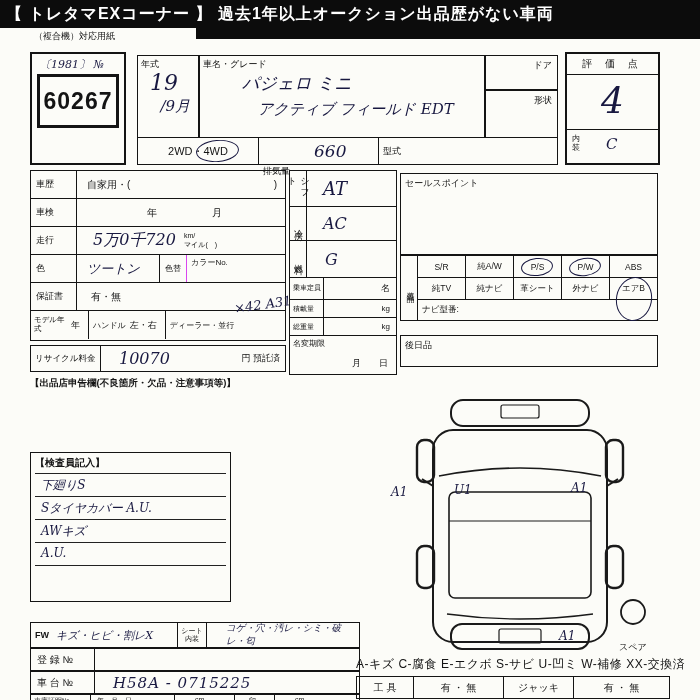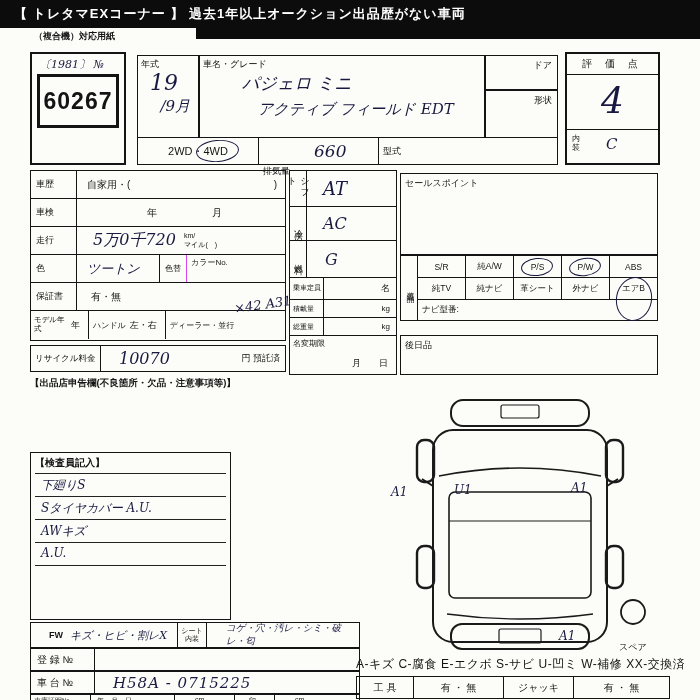--- a/index.html
+++ b/index.html
@@ -4,39 +4,39 @@
 <style>
   * { margin:0; padding:0; box-sizing:border-box; }
   html,body { width:700px; height:700px; }
   body { font-family:"Liberation Sans", sans-serif; background:#e9e9e4; }
   .page { position:relative; width:700px; height:700px; background:#fcfcf8; overflow:hidden; color:#141414; }
   .abs { position:absolute; }
   .box { position:absolute; border:1.5px solid #141414; background:transparent; }
   .lbl { font-size:9px; color:#141414; }
   .hw { font-family:"DejaVu Serif", serif; font-style:italic; color:#181840; }
   .circle { position:absolute; border:1.6px solid #181840; border-radius:50%; background:transparent; pointer-events:none; }
-  .banner { background:#0c0c0c; color:#ffffff; font-weight:bold; font-size:13px; line-height:28px; padding-left:14px; letter-spacing:1px; white-space:nowrap; overflow:hidden; }
+  .banner { background:#0c0c0c; color:#ffffff; font-weight:bold; font-size:16px; line-height:28px; padding-left:6px; letter-spacing:1px; white-space:nowrap; overflow:hidden; }
   .vlbl { writing-mode:vertical-rl; text-orientation:upright; font-size:9px; letter-spacing:2px; display:flex; align-items:center; justify-content:center; border-right:1px solid #141414; width:17px; height:100%; flex:0 0 17px; }
   .lrow { display:flex; align-items:center; height:28px; border-bottom:1px solid #141414; font-size:10px; position:relative; }
   .lrow:last-child { border-bottom:none; }
   .lcell { flex:0 0 46px; align-self:stretch; display:flex; align-items:center; padding-left:5px; border-right:1px solid #141414; }
   .mrow { display:flex; align-items:center; border-bottom:1px solid #141414; position:relative; }
   .ecell { flex:1 1 0; border-right:1px solid #141414; display:flex; align-items:center; justify-content:center; font-size:8.5px; position:relative; height:100%; }
   .ecell:last-child { border-right:none; }
   .rule { position:absolute; left:4px; right:4px; border-top:1px solid #222; }
   .svghw { font-family:"DejaVu Serif", serif; font-style:italic; fill:#181840; font-size:12px; }
 </style>
 </head>
 <body>
 
 <div class="page">
 
   <div class="abs banner" style="left:0;top:0;width:700px;height:28px;">【 トレタマEXコーナー 】 過去1年以上オークション出品歴がない車両</div>
   <div class="abs" style="left:196px;top:28px;width:504px;height:11px;background:#0c0c0c;"></div>
-  <div class="abs" style="left:34px;top:30px;font-size:9px;font-weight:bold;">（複合機）対応用紙</div>
+  <div class="abs" style="left:34px;top:30px;font-size:9px;">（複合機）対応用紙</div>
 
   <div class="box" style="left:30px;top:52px;width:96px;height:113px;border-width:2px;">
     <div class="hw" style="font-size:11px;margin:3px 0 0 8px;">〔1981〕 №</div>
     <div style="margin:2px auto 0;width:82px;height:54px;border:3px solid #141414;display:flex;align-items:center;justify-content:center;">
       <span style="font-size:23px;font-weight:bold;letter-spacing:1px;">60267</span>
     </div>
   </div>
 
   <div class="box" style="left:137px;top:55px;width:62px;height:83px;">
     <div class="lbl" style="margin:2px 0 0 3px;">年式</div>
@@ -198,21 +198,21 @@
             <span>エアB</span>
             <span class="circle" style="left:6px;top:-1px;width:36px;height:44px;transform:rotate(10deg);z-index:2;"></span>
           </span>
       </div>
       <div style="display:flex;align-items:center;height:20px;">
         <span class="lbl" style="margin-left:4px;font-size:8.5px;">ナビ型番:</span>
       </div>
     </div>
   </div>
 
-  <div class="box" style="left:400px;top:335px;width:258px;height:40px;">
+  <div class="box" style="left:400px;top:335px;width:258px;height:32px;">
     <div class="lbl" style="margin:3px 0 0 4px;">後日品</div>
   </div>
 
   <svg class="abs" style="left:383px;top:388px;" width="270" height="272" viewBox="0 0 270 272">
     <g fill="none" stroke="#1a1a1a" stroke-width="2">
       <rect x="68" y="12" width="138" height="26" rx="12"></rect>
       <rect x="118" y="17" width="38" height="13" rx="2" stroke-width="1.2"></rect>
       <rect x="34" y="52" width="17" height="42" rx="7" stroke-width="2.4"></rect>
       <rect x="223" y="52" width="17" height="42" rx="7" stroke-width="2.4"></rect>
       <rect x="34" y="158" width="17" height="42" rx="7" stroke-width="2.4"></rect>
@@ -228,36 +228,36 @@
       <path d="M224,98 l11,-7"></path>
     </g>
     <circle cx="250" cy="224" r="12" fill="none" stroke="#1a1a1a" stroke-width="1.8"></circle>
     <text class="svghw" x="8" y="108">A1</text>
     <text class="svghw" x="71" y="106">U1</text>
     <text class="svghw" x="188" y="104">A1</text>
     <text class="svghw" x="176" y="252">A1</text>
     <text x="236" y="262" font-size="9" fill="#141414">スペア</text>
   </svg>
 
-  <div class="box" style="left:30px;top:452px;width:201px;height:168px;">
+  <div class="box" style="left:30px;top:452px;width:201px;height:150px;">
     <div style="font-size:10px;font-weight:bold;margin:3px 0 0 4px;">【検査員記入】</div>
     <div class="rule" style="top:20px;"></div>
     <div class="rule" style="top:43px;"></div>
     <div class="rule" style="top:66px;"></div>
     <div class="rule" style="top:89px;"></div>
     <div class="rule" style="top:112px;"></div>
     <div class="hw" style="position:absolute;left:10px;top:24px;font-size:12px;">下廻りS</div>
     <div class="hw" style="position:absolute;left:10px;top:47px;font-size:12px;">Sタイヤカバー A.U.</div>
     <div class="hw" style="position:absolute;left:10px;top:70px;font-size:12px;">AWキズ</div>
     <div class="hw" style="position:absolute;left:10px;top:93px;font-size:12px;">A.U.</div>
   </div>
 
   <div class="box" style="left:30px;top:622px;width:330px;height:26px;display:flex;align-items:stretch;font-size:9px;">
     <div style="flex:0 0 146px;display:flex;align-items:center;">
-      <span style="margin-left:18px;font-weight:bold;">FW</span>
+      <span style="margin-left:4px;font-weight:bold;">FW</span>
       <span class="hw" style="font-size:11px;margin-left:7px;">キズ・ヒビ・割レX</span>
     </div>
     <div style="flex:0 0 30px;border-left:1px solid #141414;border-right:1px solid #141414;display:flex;flex-direction:column;align-items:center;justify-content:center;font-size:7px;line-height:1.2;">
       <span>シート</span>
       <span>内装</span>
     </div>
     <div style="flex:1;display:flex;align-items:center;">
       <span class="hw" style="font-size:9.5px;margin-left:19px;">コゲ・穴・汚レ・シミ・破レ・匂</span>
     </div>
   </div>

